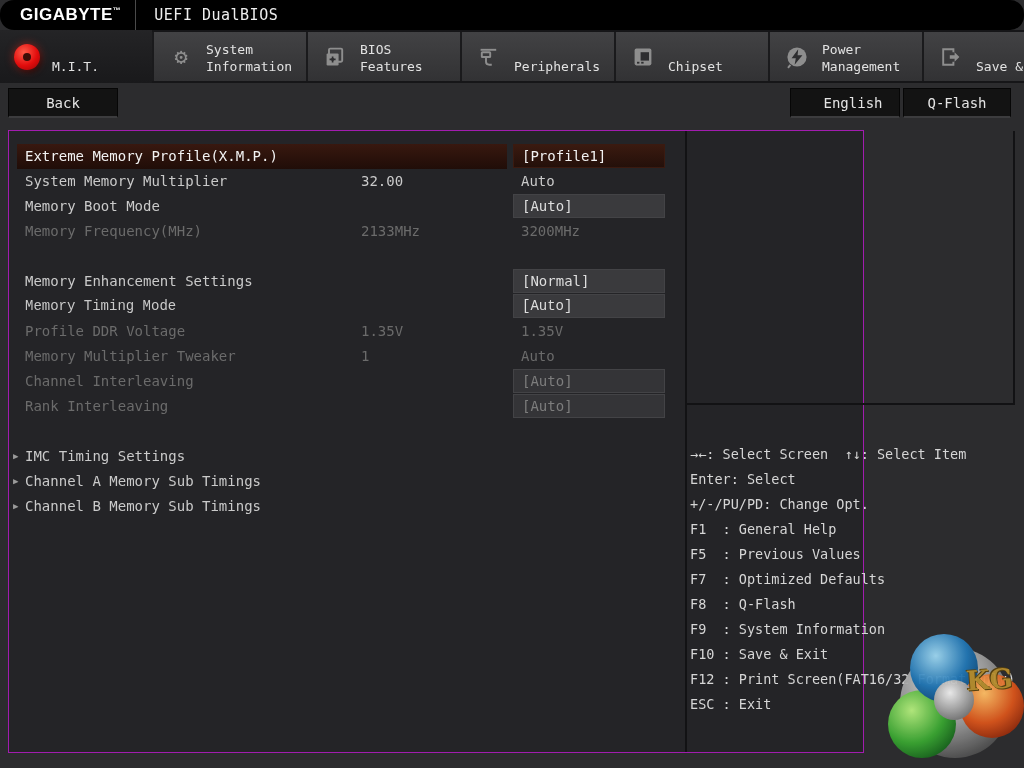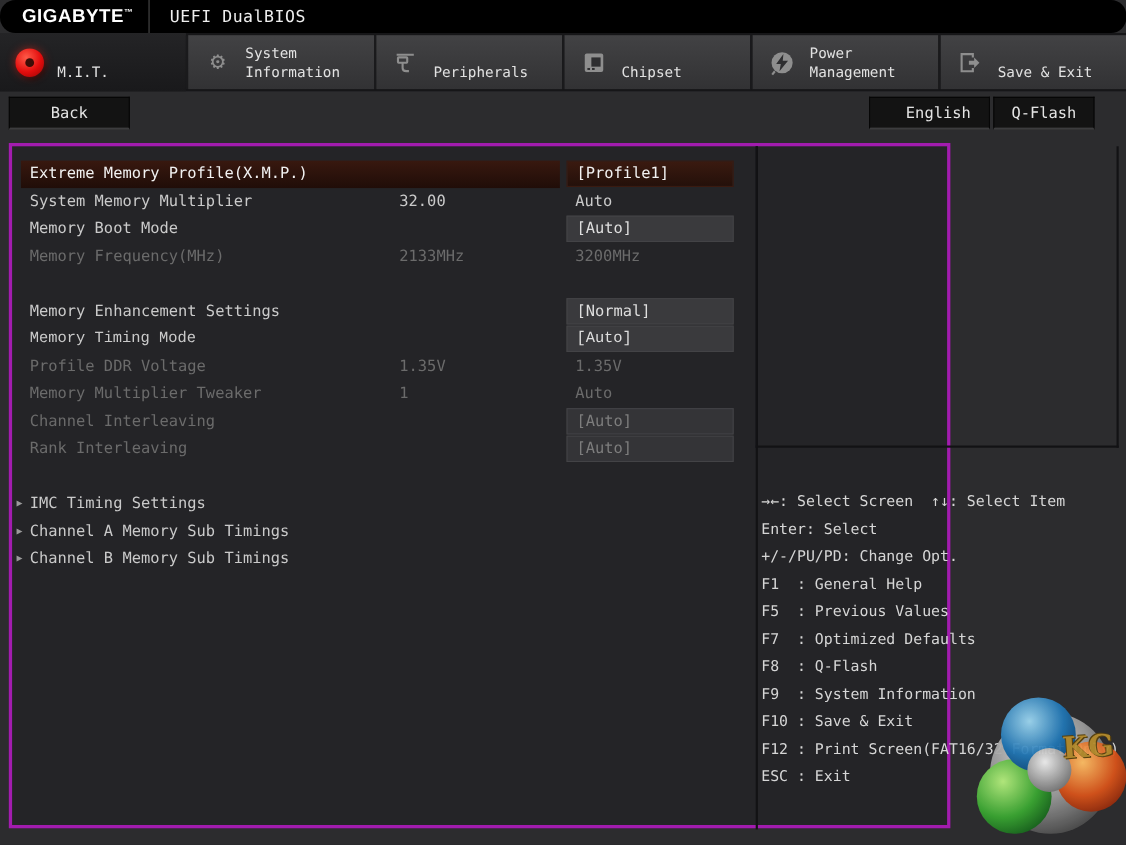--- a/index.html
+++ b/index.html
@@ -70,26 +70,26 @@
   
   .btn {
     position:absolute; height:30px; background:#131313;
     border:1px solid #060606; border-bottom:2px solid #3c3c3e;
     color:#e4e4e4; font-size:14px; font-family:inherit;
     display:flex; align-items:center; justify-content:center;
     cursor:default;
   }
   .btn-back    { left:8px;   top:88px; width:110px; }
   .btn-english { left:790px; top:88px; width:110px;padding-left:16px; }
-  .btn-qflash  { left:903px; top:88px; width:92px;justify-content:center; }
+  .btn-qflash  { left:903px; top:88px; width:108px;justify-content:center; }
 
   
   .content {
     position:absolute; left:8px; top:130px; width:856px; height:623px;
-    background:#242427; border:3px solid #a21caf;
+    background:#242427; border:1px solid #a21caf;
   }
   .vdivider {
     position:absolute; left:676px; top:0; width:2px; height:621px; background:#121214;
   }
   .helpbox {
     position:absolute; left:676px; top:0; width:330px; height:274px;
     border:2px solid #121214; border-top:none;
   }
 
   
@@ -174,20 +174,31 @@
         <span class="mit-dot"></span>
       </span>
     <span class="tab-label">M.I.T.</span>
   </div>
 
   <div class="tab">
     <span class="tab-icon">⚙</span>
     <span class="tab-label">System Information</span>
   </div>
 
+  <div class="tab">
+    <span class="tab-icon">
+      <svg class="icon-svg" viewBox="0 0 20 20">
+        <rect class="st" x="5" y="3" width="11" height="11" rx="1"></rect>
+        <rect class="fl" x="3" y="7" width="10" height="10" rx="1"></rect>
+        <rect class="dk" x="7" y="11" width="2" height="2"></rect>
+        <path class="dk" d="M7 11h2v2H7z M7.3 9.5h1.4v5H7.3z M5.5 11.3h5v1.4h-5z"></path>
+      </svg>
+    </span>
+    <span class="tab-label">BIOS Features</span>
+  </div>
 
   <div class="tab">
     <span class="tab-icon">
       <svg class="icon-svg" viewBox="0 0 20 20">
         <path class="st" d="M3 4h13"></path>
         <rect class="st" x="4" y="6" width="7" height="4" rx="0.5"></rect>
         <path class="st" d="M7.5 10v4c0 1.6 1.2 2.4 2.8 2.4h2"></path>
       </svg>
     </span>
     <span class="tab-label">Peripherals</span>

